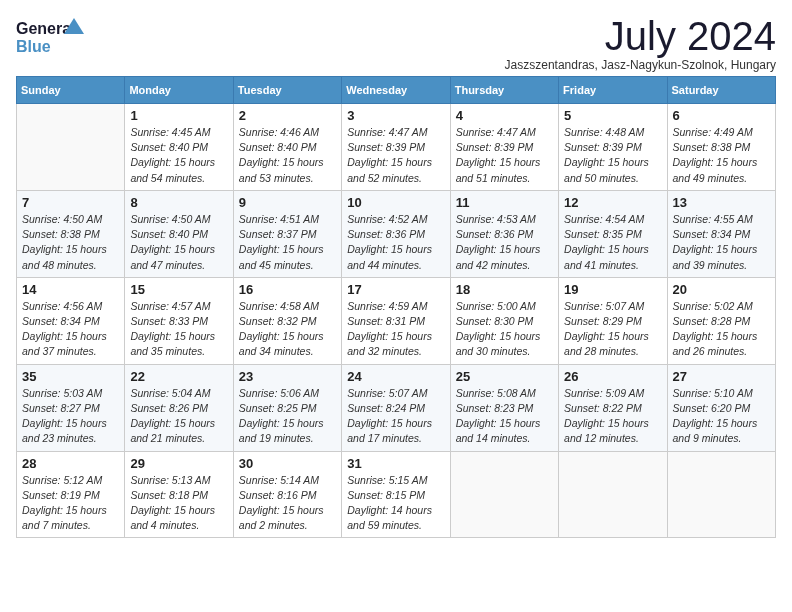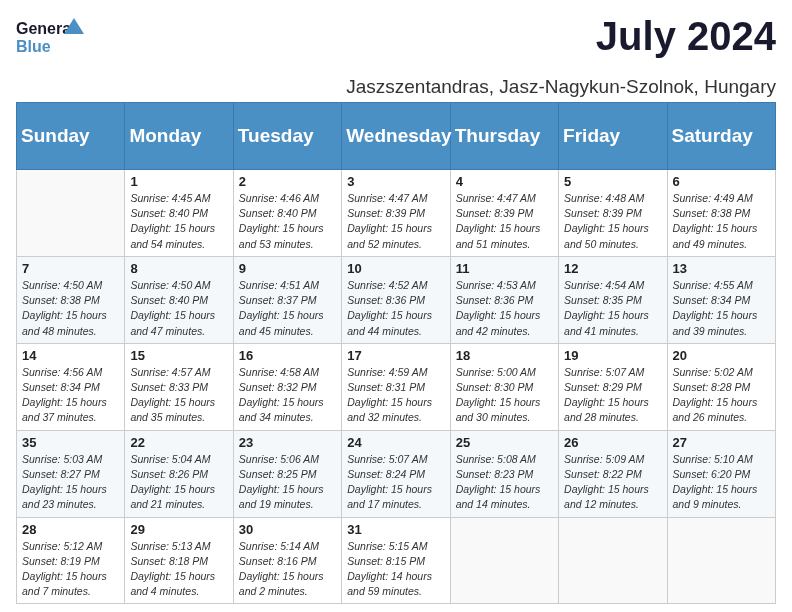--- a/index.html
+++ b/index.html
@@ -19,40 +19,40 @@
     .logo {
       display: flex;
       align-items: center;
       gap: 4px;
     }
     .title-block {
       text-align: right;
     }
     .month-title {
       font-size: 40px;
-      font-weight: bold;
+      font-weight: normal;
       color: #1a1a2e;
       line-height: 1;
     }
     .location-title {
-      font-size: 19px;
+      font-size: 12px;
       color: #333;
-      margin-top: 20px;
+      margin-top: 2px;
     }
     table {
       width: 100%;
       border-collapse: collapse;
       table-layout: fixed;
     }
     th {
       background-color: #4a90c4;
       color: #fff;
-      font-size: 19px;
+      font-size: 11px;
       font-weight: bold;
-      padding: 22px 4px;
+      padding: 7px 4px;
       text-align: left;
       border: 1px solid #3a7ab0;
     }
     td {
       border: 1px solid #ccc;
       vertical-align: top;
       padding: 4px 5px;
       font-size: 10.5px;
       color: #222;
       min-height: 80px;

